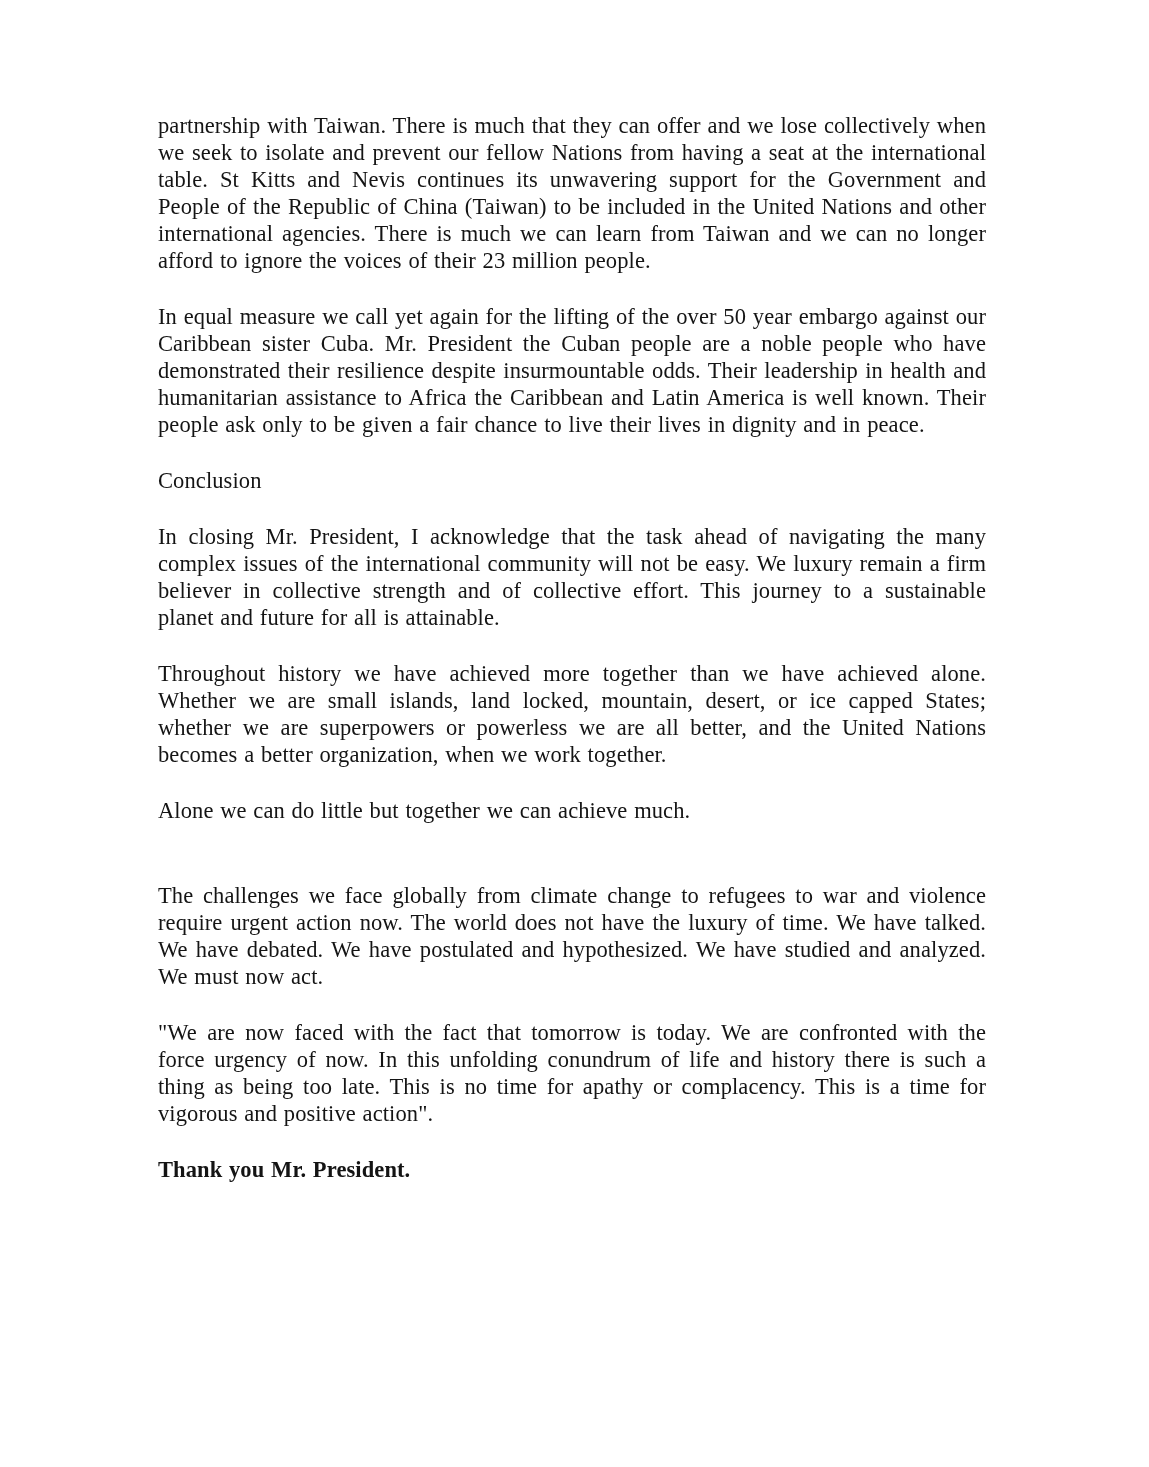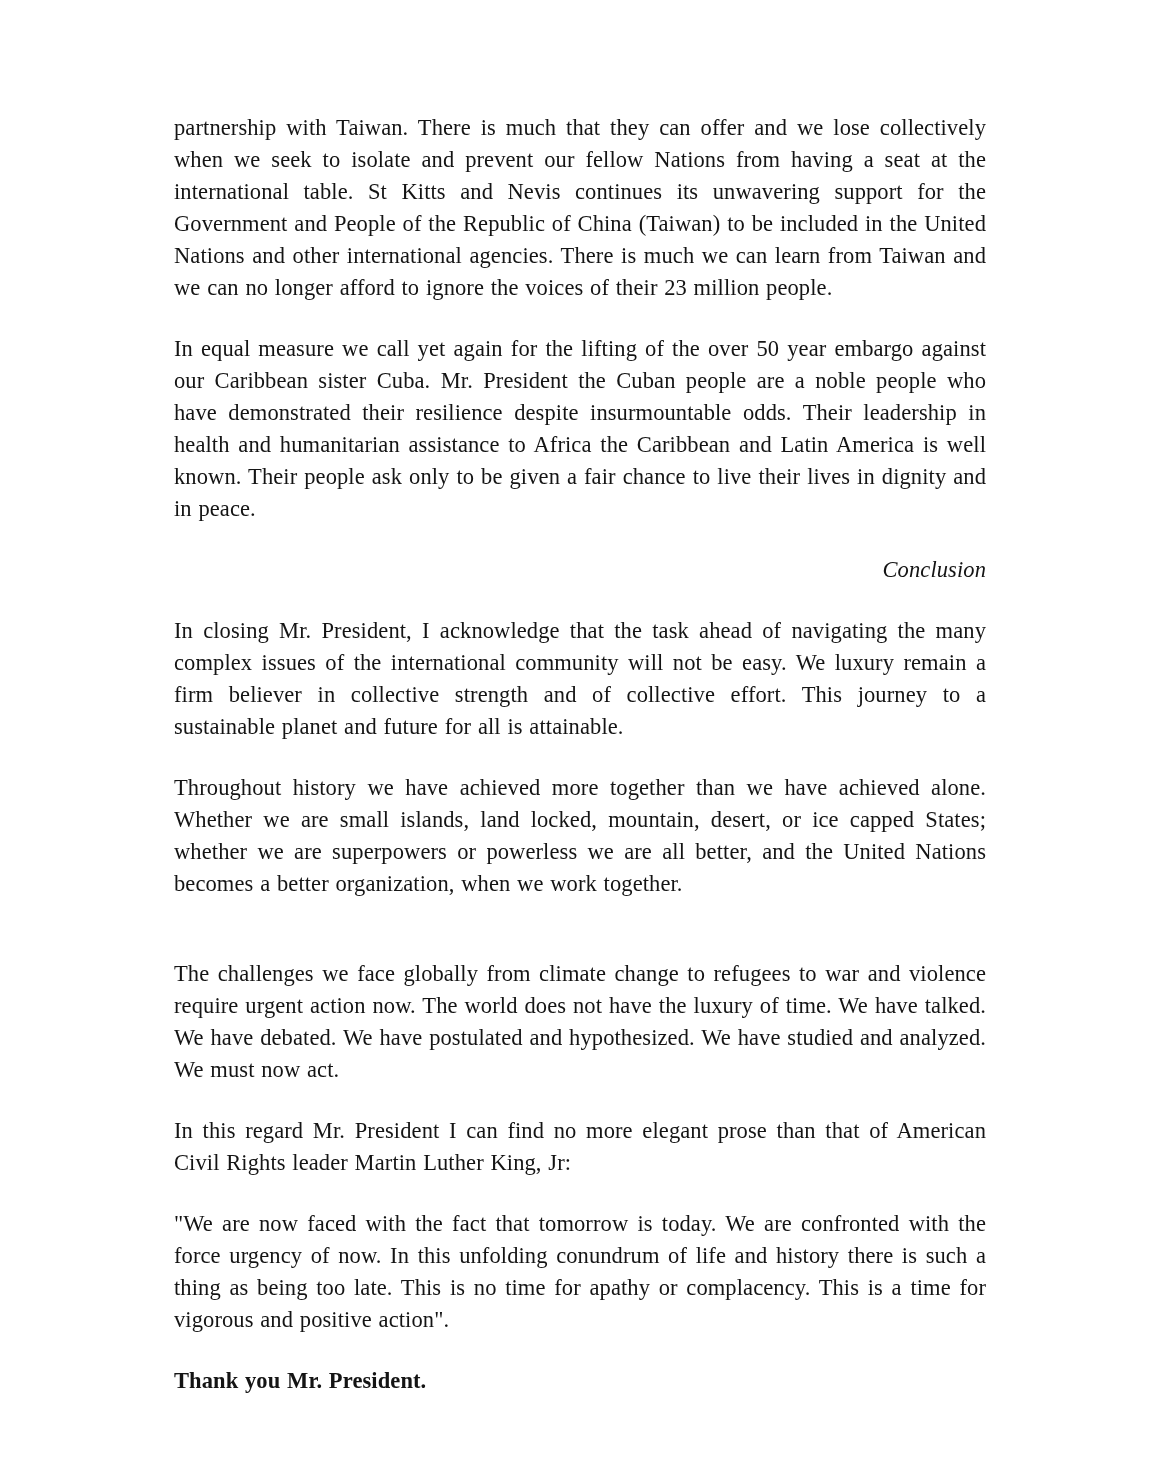--- a/index.html
+++ b/index.html
@@ -16,33 +16,32 @@
     font-family: "Liberation Serif", "DejaVu Serif", serif;
     color: #141414;
   }
   .text-block {
     position: absolute;
     top: 112px;
     left: 158px;
     width: 828px;
   }
   .para {
-    margin: 0 0 29px 16px;
+    margin: 0 0 29px 0;
     font-size: 22.5px;
-    line-height: 32px;
+    line-height: 27px;
     text-align: justify;
     letter-spacing: 0.1px;
     word-spacing: 1px;
   }
   .para.single-line {
     text-align: left;
   }
   .para.heading {
-    text-align: right;
-    font-style: italic;
+    text-align: left;
   }
   .para.gap-large {
     margin-top: 58px;
   }
   .para:last-child {
     margin-bottom: 0;
     font-weight: bold;
   }
 </style>
 </head>
@@ -54,23 +53,23 @@
     <p class="para">partnership with Taiwan. There is much that they can offer and we lose collectively when we seek to isolate and prevent our fellow Nations from having a seat at the international table. St Kitts and Nevis continues its unwavering support for the Government and People of the Republic of China (Taiwan) to be included in the United Nations and other international agencies. There is much we can learn from Taiwan and we can no longer afford to ignore the voices of their 23 million people.</p>
 
     <p class="para">In equal measure we call yet again for the lifting of the over 50 year embargo against our Caribbean sister Cuba. Mr. President the Cuban people are a noble people who have demonstrated their resilience despite insurmountable odds. Their leadership in health and humanitarian assistance to Africa the Caribbean and Latin America is well known. Their people ask only to be given a fair chance to live their lives in dignity and in peace.</p>
 
     <p class="para heading">Conclusion</p>
 
     <p class="para">In closing Mr. President, I acknowledge that the task ahead of navigating the many complex issues of the international community will not be easy. We luxury remain a firm believer in collective strength and of collective effort. This journey to a sustainable planet and future for all is attainable.</p>
 
     <p class="para">Throughout history we have achieved more together than we have achieved alone. Whether we are small islands, land locked, mountain, desert, or ice capped States; whether we are superpowers or powerless we are all better, and the United Nations becomes a better organization, when we work together.</p>
 
+    <p class="para single-line">Alone we can do little but together we can achieve much.</p>
 
     <p class="para gap-large">The challenges we face globally from climate change to refugees to war and violence require urgent action now. The world does not have the luxury of time. We have talked. We have debated. We have postulated and hypothesized. We have studied and analyzed. We must now act.</p>
 
-    <p class="para">In this regard Mr. President I can find no more elegant prose than that of American Civil Rights leader Martin Luther King, Jr:</p>
 
     <p class="para">"We are now faced with the fact that tomorrow is today. We are confronted with the force urgency of now. In this unfolding conundrum of life and history there is such a thing as being too late. This is no time for apathy or complacency. This is a time for vigorous and positive action".</p>
 
     <p class="para single-line">Thank you Mr. President.</p>
 
   </div>
 </div>
 
 </body></html>

